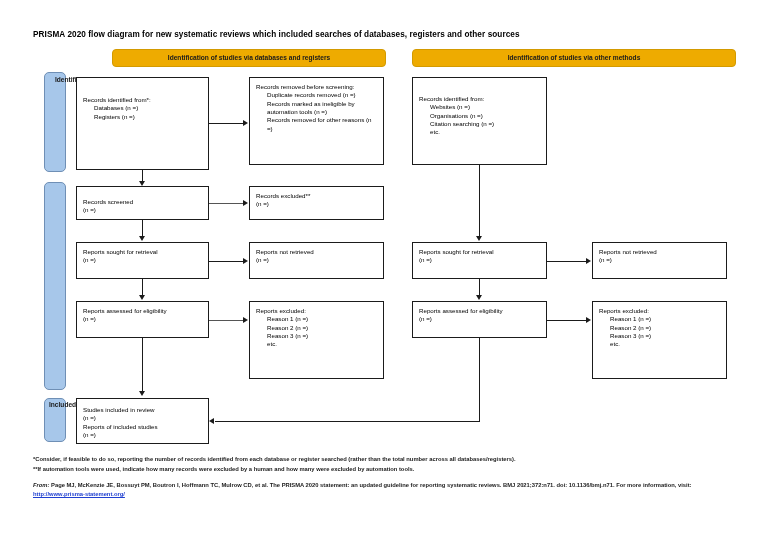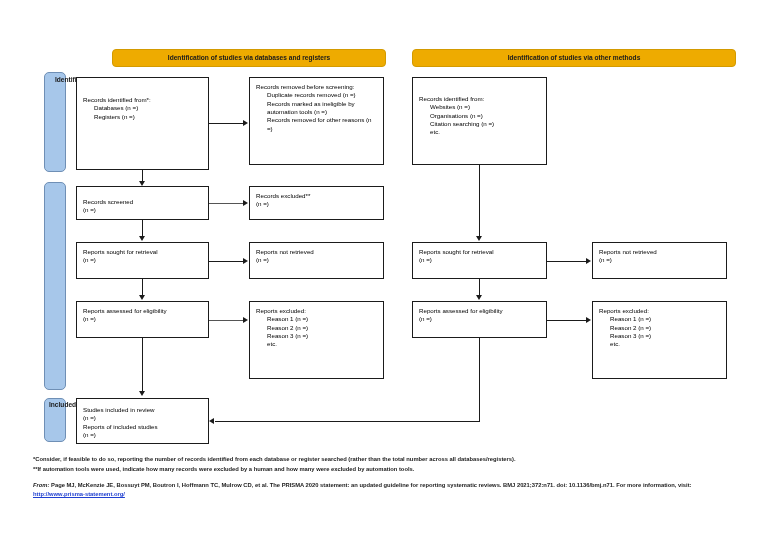--- a/index.html
+++ b/index.html
@@ -162,20 +162,21 @@
   .cite-link {
     color: #1f3fd0;
     text-decoration: underline;
   }
 </style>
 </head>
 <body>
 
 <div id="page">
 
+  <div class="doc-title">PRISMA 2020 flow diagram for new systematic reviews which included searches of databases, registers and other sources</div>
 
   <div class="hdr-bar" id="hdr-left">Identification of studies via databases and registers</div>
   <div class="hdr-bar" id="hdr-right">Identification of studies via other methods</div>
 
   <div class="phase-bar" id="phase-identification"></div>
   <div class="phase-bar" id="phase-screening"></div>
   <div class="phase-bar" id="phase-included"></div>
 
   <div class="phase-label" id="label-identification">Identification</div>
   <div class="phase-label" id="label-screening">Screening</div>

